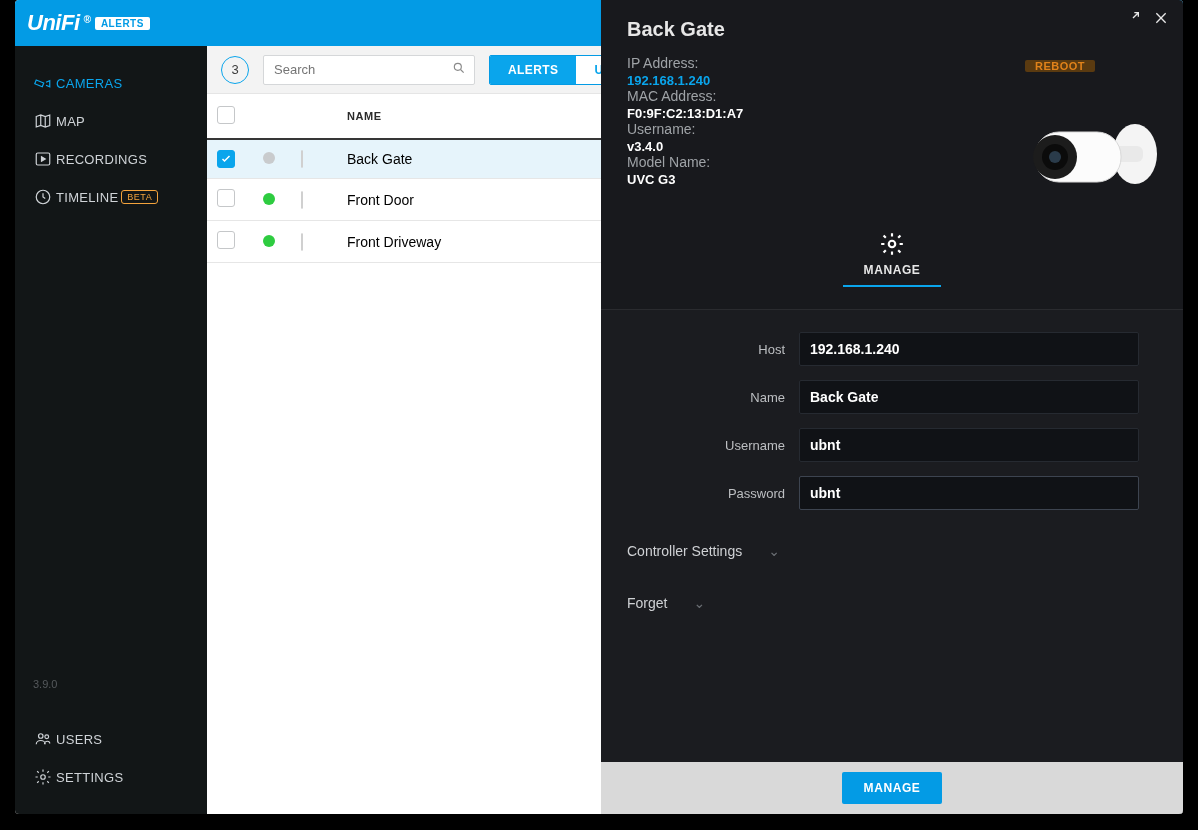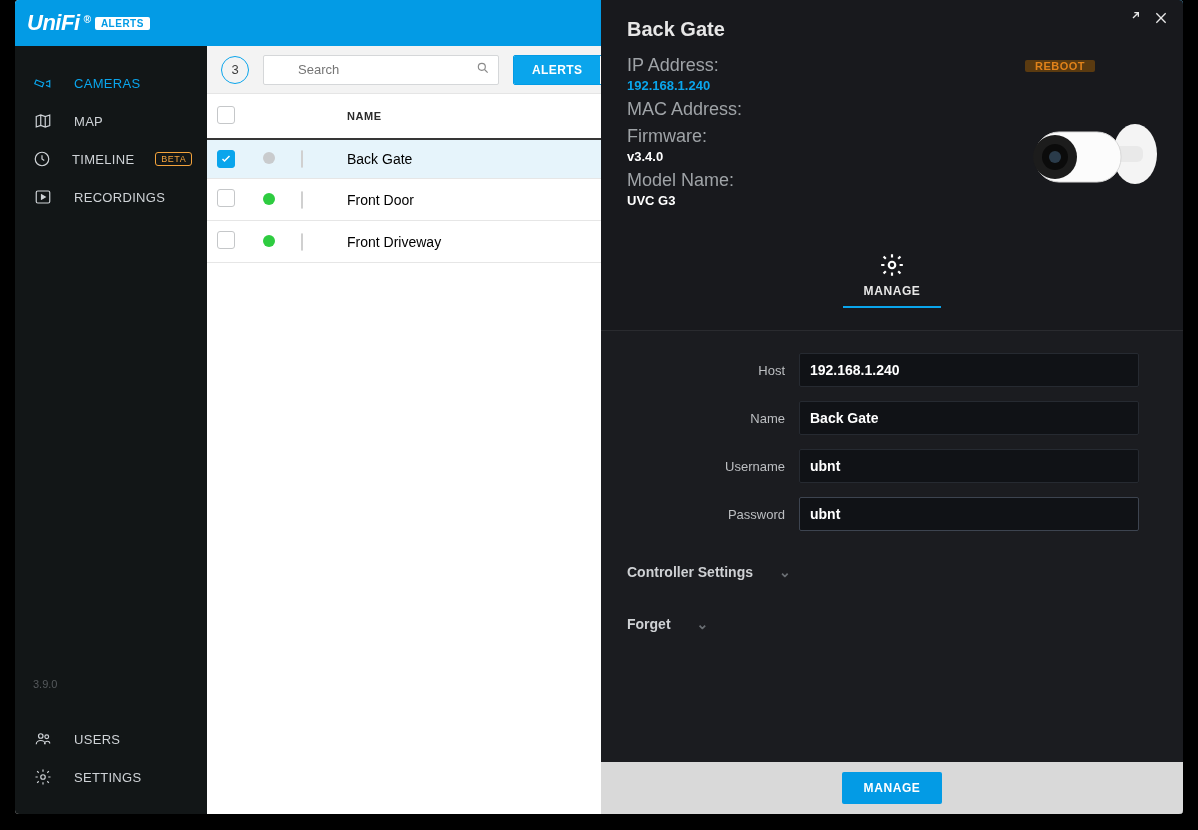--- a/index.html
+++ b/index.html
@@ -26,36 +26,36 @@
   .brand .logo-text { font-size:22px; letter-spacing:-0.5px; }
   .brand .logo-r { font-size:10px; margin-top:-8px; }
   .brand .logo-badge { background:#fff; color:var(--unifi-blue); font-size:10px; font-weight:700; padding:1px 6px; border-radius:2px; letter-spacing:0.5px; font-style:normal;}
   .topbar .spacer { flex:1; }
   .topbar .box { width:32px; height:22px; background:#fff; opacity:.55; border-radius:2px; margin-left:8px; }
   .topbar .avatar { width:28px; height:28px; border-radius:50%; background:#d7d9db; margin-left:16px; display:flex; align-items:center; justify-content:center; color:#666; }
   .topbar .avatar svg { width:16px; height:16px; fill:#6e6e6e;}
 
   
   .sidebar { position:absolute; left:0; top:46px; bottom:0; width:192px; background:var(--sidebar-bg); color:var(--text-light); padding:18px 0; display:flex; flex-direction:column;}
-  .sidebar .nav-item { display:flex; align-items:center; gap:21px; padding:10px 18px; font-size:13px; letter-spacing:0.3px; color:var(--text-light); cursor:pointer;}
+  .sidebar .nav-item { display:flex; align-items:center; gap:3px; padding:10px 18px; font-size:13px; letter-spacing:0.3px; color:var(--text-light); cursor:pointer;}
   .sidebar .nav-item.active { color: var(--link-blue); }
   .sidebar .nav-item .icon { width:20px; display:flex; justify-content:center; }
   .sidebar .nav-item svg { width:18px; height:18px; fill:none; stroke:currentColor; stroke-width:1.6;}
   .beta-badge { font-size:9px; border:1px solid #f3a33c; color:#f3a33c; border-radius:3px; padding:1px 5px; letter-spacing:.5px;}
   .sidebar .grow { flex:1; }
   .version { font-size:11px; color:#55595c; padding:0 18px 12px;}
   .sidebar .divider-space{ height:18px;}
 
   
   .main { position:absolute; left:192px; right:0; top:46px; bottom:0; background:#fff; }
 
   .toolbar { height:48px; display:flex; align-items:center; gap:14px; padding:0 14px; background:#f3f3f3; border-bottom:1px solid #e5e5e5;}
   .count-circle { width:28px; height:28px; border-radius:50%; border:1.5px solid var(--link-blue); display:flex; align-items:center; justify-content:center; font-size:13px; color:#3c3c3c;}
   .search-box { flex:0 0 170px; height:30px; background:#fff; border:1px solid #d5d7d9; border-radius:2px; display:flex; align-items:center; padding:0 8px; color:#8a8a8a; font-size:13px;}
-  .search-box input { border:0; outline:0; flex:1; font-size:13px; background:transparent;margin-left:24px;}
+  .search-box input { border:0; outline:0; flex:1; font-size:13px; background:transparent;}
   .search-box .mag { font-size:14px; color:#8a8a8a;}
   .seg { display:flex; border-radius:2px; overflow:hidden; border:1px solid var(--unifi-blue);}
   .seg .tab { padding:7px 18px; font-size:12px; font-weight:700; letter-spacing:.4px; background:#fff; color:var(--link-blue); cursor:pointer;}
   .seg .tab.active{ background:var(--link-blue); color:#fff;}
 
   
   table.cams { width:100%; border-collapse:collapse; }
   table.cams th { text-align:left; font-size:11px; letter-spacing:.6px; font-weight:800; padding:12px 10px; border-bottom:2px solid #363636; color:#2b2b2b;}
   table.cams td { padding:10px 10px; font-size:14px; border-bottom:1px solid #e6e6e6; vertical-align:middle;}
   table.cams tr.selected td { background:var(--table-selected); }
@@ -68,41 +68,41 @@
   td.host a { color:var(--link-blue); text-decoration:none;}
 
   
   .panel { position:absolute; right:0; top:0; bottom:0; width:582px; background:var(--panel-bg); color:#e7e7e7; display:flex; flex-direction:column; font-size:13px;}
   .panel-top { padding:18px 26px 10px; position:relative;}
   .panel-icons { position:absolute; top:10px; right:14px; display:flex; gap:12px; color:#d8d8d8; }
   .panel-icons .pi { cursor:pointer; width:16px; height:16px; }
   .panel-icons svg { width:16px;height:16px; stroke:#e7e7e7; fill:none; stroke-width:2;}
   h2.title { margin:0 0 14px 0; font-size:20px; font-weight:600; }
   .meta-left { flex:1; }
-  .meta-label { color:#9fa3a7; font-size:18px; margin-top:6px;}
+  .meta-label { color:#9fa3a7; font-size:14px; }
   .meta-value { color:#fff; font-weight:700; font-size:13px; margin-top:2px;}
   .meta-value.link { color:var(--link-blue); font-weight:600;}
   .reboot { position:absolute; top:60px; right:88px; background:#5a3a10; color:var(--reboot-text); font-size:11px; letter-spacing:.5px; font-weight:700; padding:0 10px; border-radius:2px;}
   .cam-big { width:160px; height:110px; position:absolute; right:18px; top:104px; }
 
   .manage-tab-area { display:flex; flex-direction:column; align-items:center; margin-top:44px; }
   .manage-tab-area .gear { width:26px; height:26px; color:#fff;}
   .manage-tab-area .gear svg{width:26px;height:26px;fill:none;stroke:#fff;stroke-width:2;}
   .manage-tab-area .lbl { font-size:12px; letter-spacing:.6px; margin-top:6px; font-weight:600;}
   .manage-tab-area .under { width:98px; height:2px; background:var(--link-blue); margin-top:8px;}
 
   .panel-body { flex:1; overflow:auto; background:#1b1c20; border-top:1px solid #2a2b2f; margin-top:12px;}
   .panel-body::-webkit-scrollbar{width:10px;} .panel-body::-webkit-scrollbar-thumb{background:#3a3b3f;border-radius:5px;}
   .form-row { display:flex; align-items:center; padding:7px 26px; }
   .form-row:first-child{padding-top:22px;}
   .form-row .flabel { width:172px; text-align:right; padding-right:14px; color:#bdbfc2; font-size:13px;}
   .form-row .finput { flex:0 0 340px; }
   .finput input { width:100%; background:var(--panel-input-bg); border:1px solid #262a31; color:#fff; font-size:14px; font-weight:600; padding:8px 10px; border-radius:2px; outline:none;}
 
-  .section-head { padding:26px 26px 10px; display:flex; align-items:center; gap:26px; font-size:14px; font-weight:700; color:#cfd1d4; cursor:pointer;}
+  .section-head { padding:26px 26px 10px; display:flex; align-items:center; gap:26px; font-size:14px; font-weight:400; color:#cfd1d4; cursor:pointer;}
   .section-head .chev { color:#6a6e73; }
 
   .panel-footer { height:52px; background:#d9d9d9; display:flex; align-items:center; justify-content:center;}
   .manage-btn { background:var(--unifi-blue); color:#fff; border:none; padding:9px 22px; font-size:12px; letter-spacing:.6px; font-weight:700; border-radius:2px; cursor:pointer;}
 </style>
 </head>
 <body>
 
 <div class="screen">
 
@@ -136,35 +136,35 @@
       <span class="icon">
           <svg viewBox="0 0 24 24">
             <path d="M3 6l6-2 6 2 6-2v14l-6 2-6-2-6 2V6zM9 4v14M15 6v14"></path>
           </svg>
         </span>
       <span>MAP</span>
     </div>
     <div class="nav-item">
       <span class="icon">
           <svg viewBox="0 0 24 24">
+            <rect x="3" y="4" width="18" height="16" rx="2"></rect>
+            <path d="M10 9l5 3-5 3V9z" fill="currentColor"></path>
+          </svg>
+        </span>
+      <span>RECORDINGS</span>
+    </div>
+    <div class="nav-item">
+      <span class="icon">
+          <svg viewBox="0 0 24 24">
             <circle cx="12" cy="12" r="9"></circle>
             <path d="M12 7v5l3 2"></path>
           </svg>
         </span>
       <span>TIMELINE</span>
       <span class="beta-badge">BETA</span>
-    </div>
-    <div class="nav-item">
-      <span class="icon">
-          <svg viewBox="0 0 24 24">
-            <rect x="3" y="4" width="18" height="16" rx="2"></rect>
-            <path d="M10 9l5 3-5 3V9z" fill="currentColor"></path>
-          </svg>
-        </span>
-      <span>RECORDINGS</span>
     </div>
 
     <div class="grow"></div>
     <div class="version">3.9.0</div>
     <div class="divider-space"></div>
 
     <div class="nav-item">
       <span class="icon">
           <svg viewBox="0 0 24 24">
             <circle cx="9" cy="8" r="3"></circle>
@@ -257,21 +257,22 @@
               <path d="M5 5l14 14M19 5L5 19"></path>
             </svg></span>
       </div>
       <h2 class="title">Back Gate</h2>
       <div class="reboot">REBOOT</div>
 
       <div class="meta-left">
         <div class="meta-label">IP Address:</div>
         <div class="meta-value link">192.168.1.240</div>
         <div class="meta-label">MAC Address:</div>
-        <div class="meta-label">Firmware:</div>
+        <div class="meta-value">F0:9F:C2:13:D1:A7</div>
+        <div class="meta-label">Username:</div>
         <div class="meta-value">v3.4.0</div>
         <div class="meta-label">Model Name:</div>
         <div class="meta-value">UVC G3</div>
       </div>
 
       <div class="cam-big">
         <svg viewBox="0 0 160 110">
           <ellipse cx="130" cy="50" rx="22" ry="30" fill="#f4f4f4"></ellipse>
           <rect x="108" y="42" width="30" height="16" rx="6" fill="#e9e9e9"></rect>
           <rect x="30" y="28" width="86" height="50" rx="24" fill="#fcfcfc" stroke="#d8d8d8"></rect>

